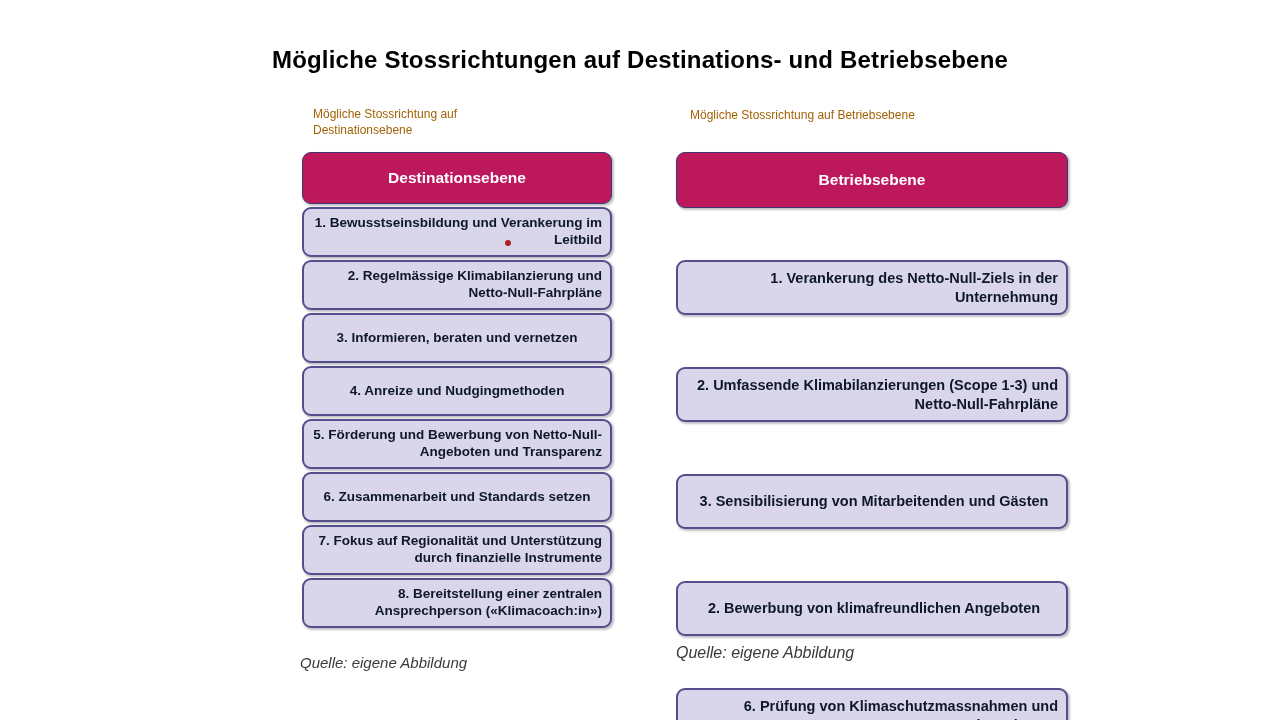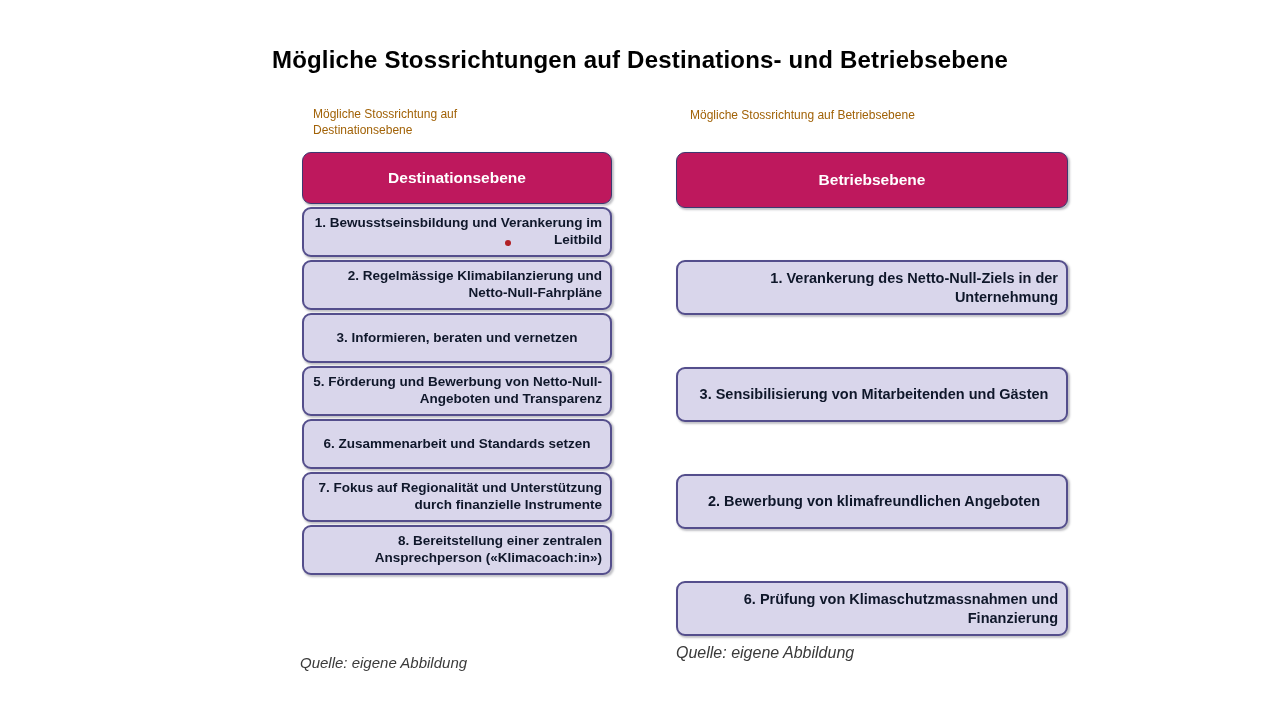--- a/index.html
+++ b/index.html
@@ -123,29 +123,31 @@
   <div class="title">Mögliche Stossrichtungen auf Destinations- und Betriebsebene</div>
 
   <div class="col-label left-label">Mögliche Stossrichtung auf Destinationsebene</div>
   <div class="col-label right-label">Mögliche Stossrichtung auf Betriebsebene</div>
 
   <div class="column left-col">
     <div class="col-header">Destinationsebene</div>
     <div class="item">1. Bewusstseinsbildung und Verankerung im Leitbild</div>
     <div class="item">2. Regelmässige Klimabilanzierung und Netto-Null-Fahrpläne</div>
     <div class="item">3. Informieren, beraten und vernetzen</div>
+    <div class="item">4. Anreize und Nudgingmethoden</div>
     <div class="item">5. Förderung und Bewerbung von Netto-Null-Angeboten und Transparenz</div>
     <div class="item">6. Zusammenarbeit und Standards setzen</div>
     <div class="item">7. Fokus auf Regionalität und Unterstützung durch finanzielle Instrumente</div>
     <div class="item">8. Bereitstellung einer zentralen Ansprechperson («Klimacoach:in»)</div>
   </div>
 
   <div class="column right-col">
     <div class="col-header">Betriebsebene</div>
     <div class="item">1. Verankerung des Netto-Null-Ziels in der Unternehmung</div>
+    <div class="item">2. Umfassende Klimabilanzierungen (Scope 1-3) und Netto-Null-Fahrpläne</div>
     <div class="item">3. Sensibilisierung von Mitarbeitenden und Gästen</div>
     <div class="item">2. Bewerbung von klimafreundlichen Angeboten</div>
     <div class="item">6. Prüfung von Klimaschutzmassnahmen und Finanzierung</div>
   </div>
 
   <div class="red-dot"></div>
 
   <div class="caption left-caption">Quelle: eigene Abbildung</div>
   <div class="caption right-caption">Quelle: eigene Abbildung</div>
 

